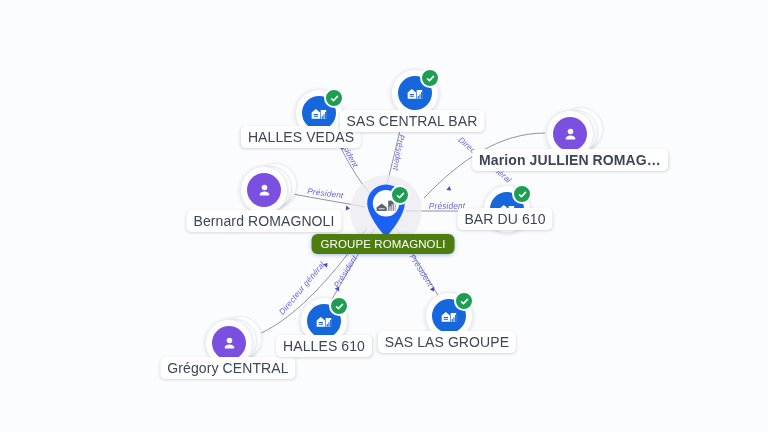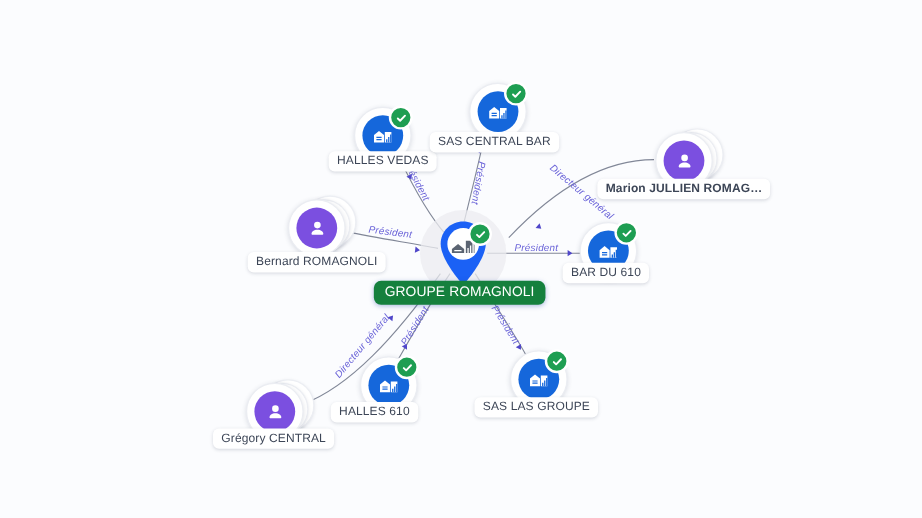--- a/index.html
+++ b/index.html
@@ -46,27 +46,27 @@
     background:#1e9e52;border:2px solid #ffffff;
     display:flex;align-items:center;justify-content:center;z-index:4;
   }
   .badge svg{display:block;}
 
   
   .lbl{
     position:absolute;white-space:nowrap;
     background:#ffffff;color:#3d4657;
     border-radius:5px;padding:3px 7px;
-    font-size:10px;letter-spacing:.1px;
+    font-size:14px;letter-spacing:.1px;
     box-shadow:0 1px 3px rgba(40,50,80,.18);
     transform:translate(-50%,0);
     z-index:5;
   }
   .lbl.root{
-    background:#15803d;color:#ffffff;font-size:11.5px;
+    background:#4d7c0f;color:#ffffff;font-size:11.5px;
     border-radius:6px;padding:4px 9px;
     box-shadow:0 1px 4px rgba(20,60,160,.35);
   }
 
   
   .pin-wrap{position:absolute;transform:translate(-50%,-50%);z-index:6;}
   .halo{
     position:absolute;left:50%;top:50%;transform:translate(-50%,-50%);
     width:72px;height:72px;border-radius:50%;background:#ececf0;opacity:.75;
   }
@@ -138,21 +138,21 @@
             <path fill="#1567db" d="M15.3 15.6h1.3V19h-1.3zM17.3 13.4h1.3V19h-1.3zM19.3 10.9h1.3V19h-1.3z"></path>
           </svg>
         </div>
         <div class="badge">
           <svg width="9" height="9" viewBox="0 0 12 12">
             <path d="M2 6.3 4.6 8.8 10 3.2" fill="none" stroke="#ffffff" stroke-width="2.1" stroke-linecap="round" stroke-linejoin="round"></path>
           </svg>
         </div>
       </div>
     </div>
-    <div class="lbl" style="left: 319px; top: 126px; text-align: center;">HALLES VEDAS</div>
+    <div class="lbl" style="left: 301px; top: 126px; text-align: center;">HALLES VEDAS</div>
     <div class="node" style="left: 415px; top: 93px;">
       <div class="ring">
         <div class="disc company">
           <svg width="20" height="20" viewBox="0 0 24 24" aria-hidden="true">
             <path fill="#ffffff" d="M3.2 11.4 8.2 7.3l5 4.1V19H3.2z"></path>
             <path fill="#1567db" d="M5.6 13.2h5.2v1.2H5.6zM5.6 15.4h5.2v1.2H5.6z"></path>
             <path fill="#ffffff" d="M14 8.4h6.6V19H14z"></path>
             <path fill="#1567db" d="M15.3 15.6h1.3V19h-1.3zM17.3 13.4h1.3V19h-1.3zM19.3 10.9h1.3V19h-1.3z"></path>
           </svg>
         </div>
@@ -204,21 +204,21 @@
             <path fill="#1567db" d="M15.3 15.6h1.3V19h-1.3zM17.3 13.4h1.3V19h-1.3zM19.3 10.9h1.3V19h-1.3z"></path>
           </svg>
         </div>
         <div class="badge">
           <svg width="9" height="9" viewBox="0 0 12 12">
             <path d="M2 6.3 4.6 8.8 10 3.2" fill="none" stroke="#ffffff" stroke-width="2.1" stroke-linecap="round" stroke-linejoin="round"></path>
           </svg>
         </div>
       </div>
     </div>
-    <div class="lbl" style="left: 505px; top: 219px;">BAR DU 610</div>
+    <div class="lbl" style="left: 505px; top: 208px;">BAR DU 610</div>
     <div class="node" style="left: 229px; top: 343px;">
       <div class="stack">
         <i class="s1"></i>
         <i class="s2"></i>
       </div>
       <div class="ring">
         <div class="disc person">
           <svg width="19" height="19" viewBox="0 0 24 24" aria-hidden="true">
             <circle cx="12" cy="8.3" r="3.5" fill="#ffffff"></circle>
             <path fill="#ffffff" d="M12 13.2c-3.6 0-6.2 2-6.2 4.2 0 .6.5 1 1.1 1h10.2c.6 0 1.1-.4 1.1-1 0-2.2-2.6-4.2-6.2-4.2z"></path>
@@ -237,21 +237,21 @@
             <path fill="#1567db" d="M15.3 15.6h1.3V19h-1.3zM17.3 13.4h1.3V19h-1.3zM19.3 10.9h1.3V19h-1.3z"></path>
           </svg>
         </div>
         <div class="badge">
           <svg width="9" height="9" viewBox="0 0 12 12">
             <path d="M2 6.3 4.6 8.8 10 3.2" fill="none" stroke="#ffffff" stroke-width="2.1" stroke-linecap="round" stroke-linejoin="round"></path>
           </svg>
         </div>
       </div>
     </div>
-    <div class="lbl" style="left: 312px; top: 335px;">HALLES 610</div>
+    <div class="lbl" style="left: 324px; top: 335px;">HALLES 610</div>
     <div class="node" style="left: 449px; top: 316px;">
       <div class="ring">
         <div class="disc company">
           <svg width="20" height="20" viewBox="0 0 24 24" aria-hidden="true">
             <path fill="#ffffff" d="M3.2 11.4 8.2 7.3l5 4.1V19H3.2z"></path>
             <path fill="#1567db" d="M5.6 13.2h5.2v1.2H5.6zM5.6 15.4h5.2v1.2H5.6z"></path>
             <path fill="#ffffff" d="M14 8.4h6.6V19H14z"></path>
             <path fill="#1567db" d="M15.3 15.6h1.3V19h-1.3zM17.3 13.4h1.3V19h-1.3zM19.3 10.9h1.3V19h-1.3z"></path>
           </svg>
         </div>

